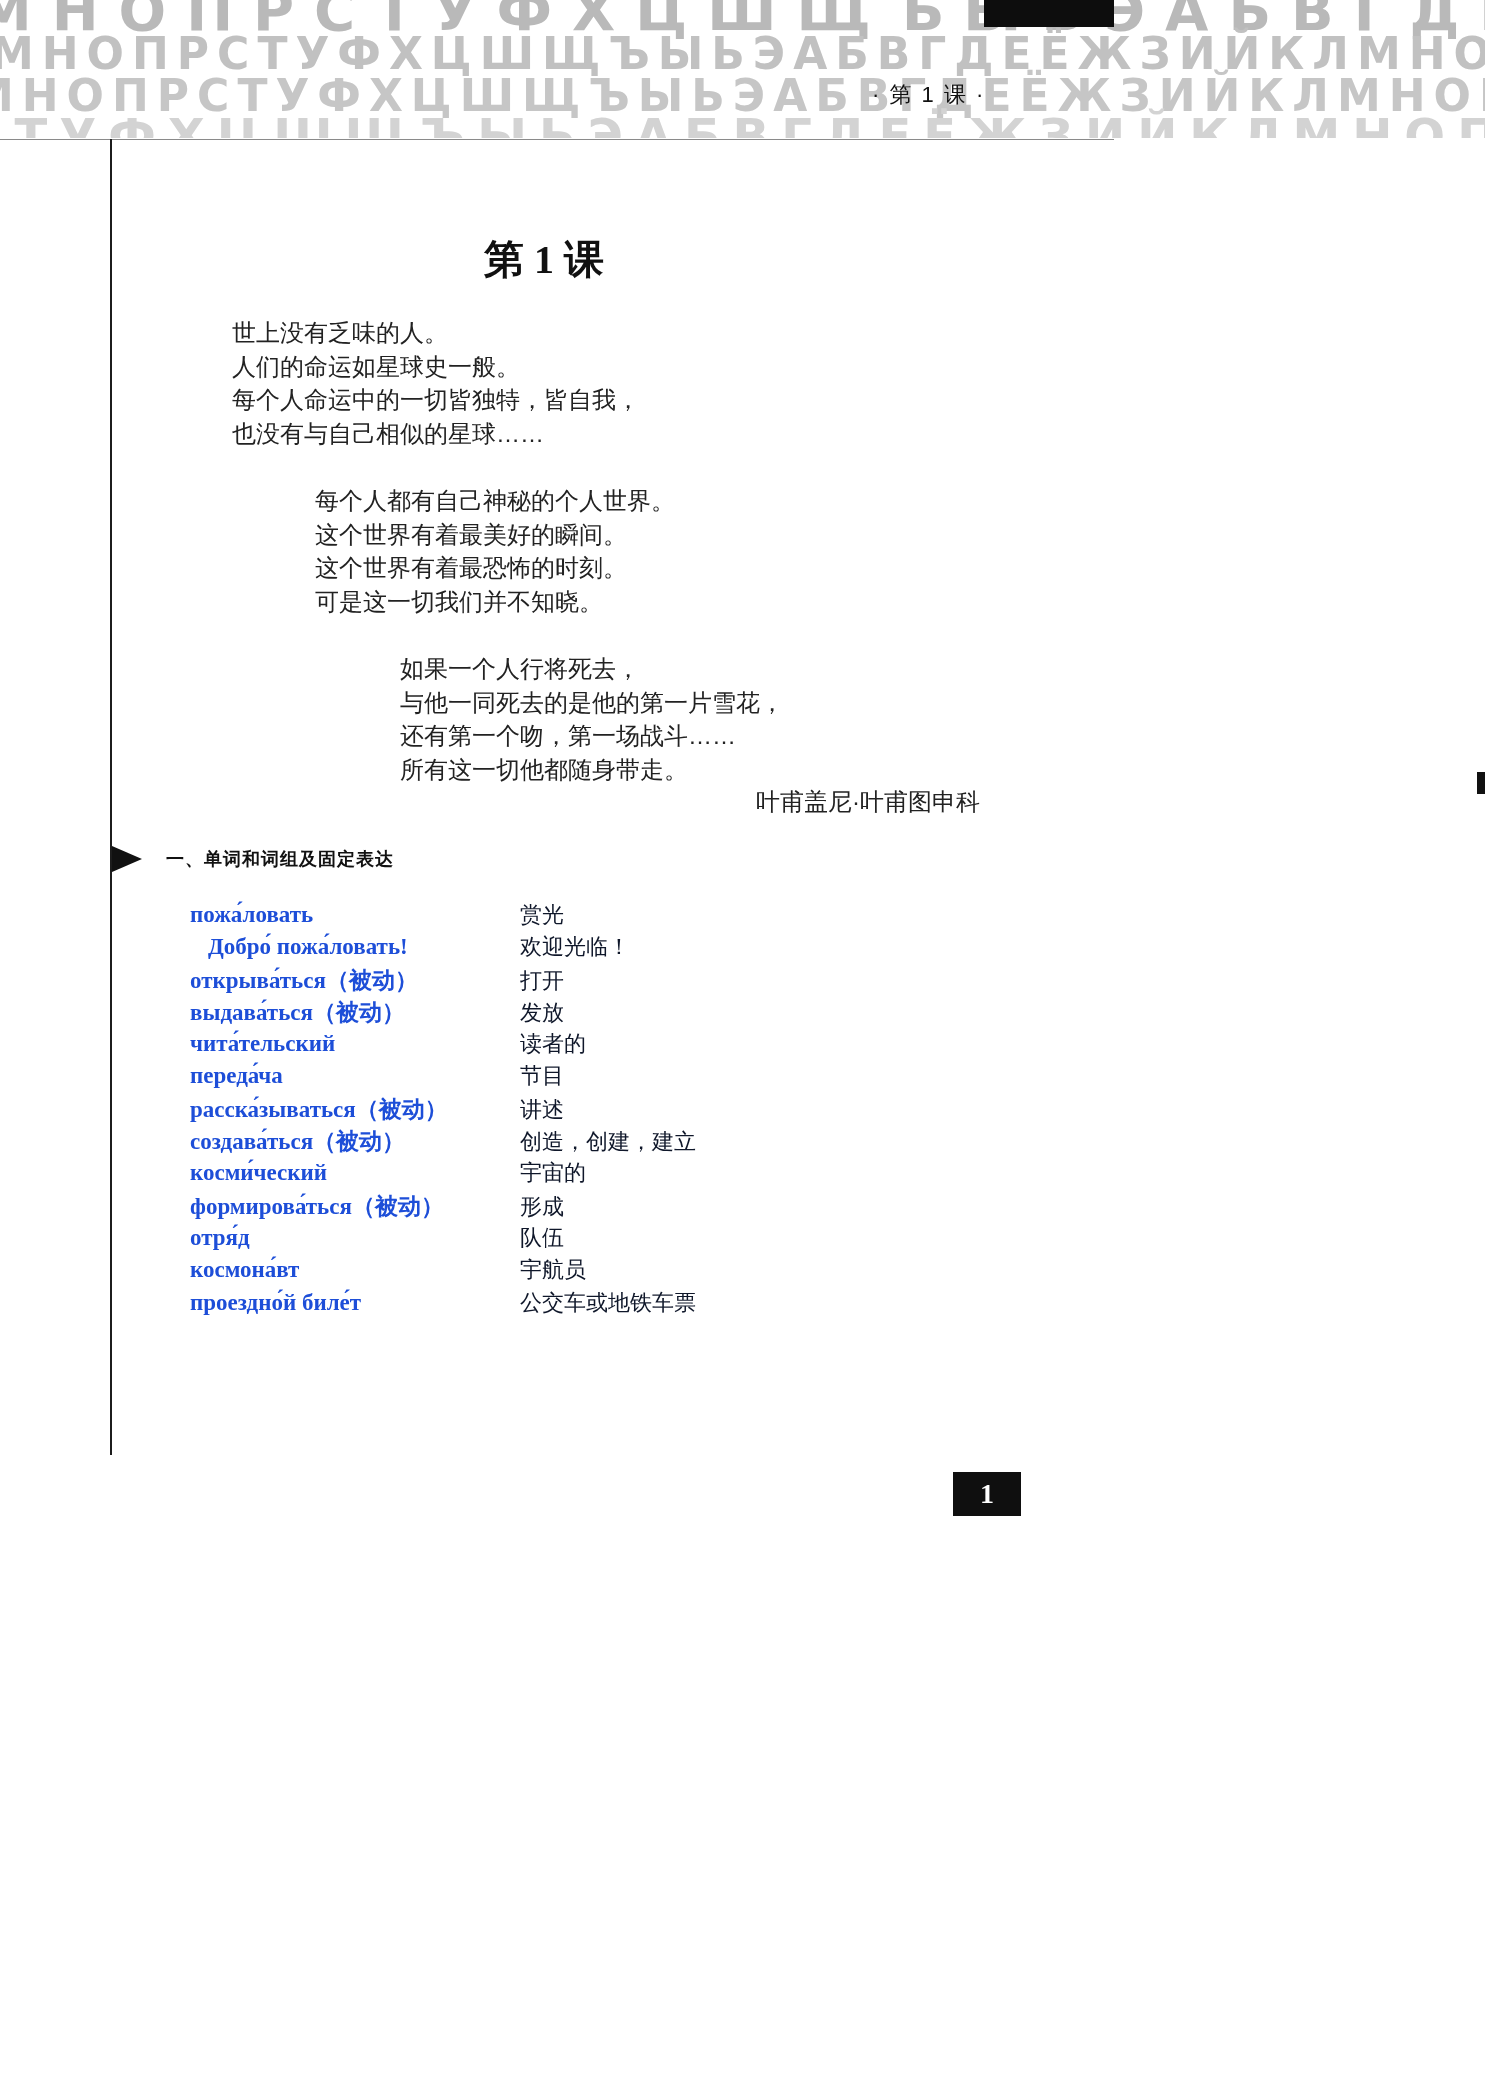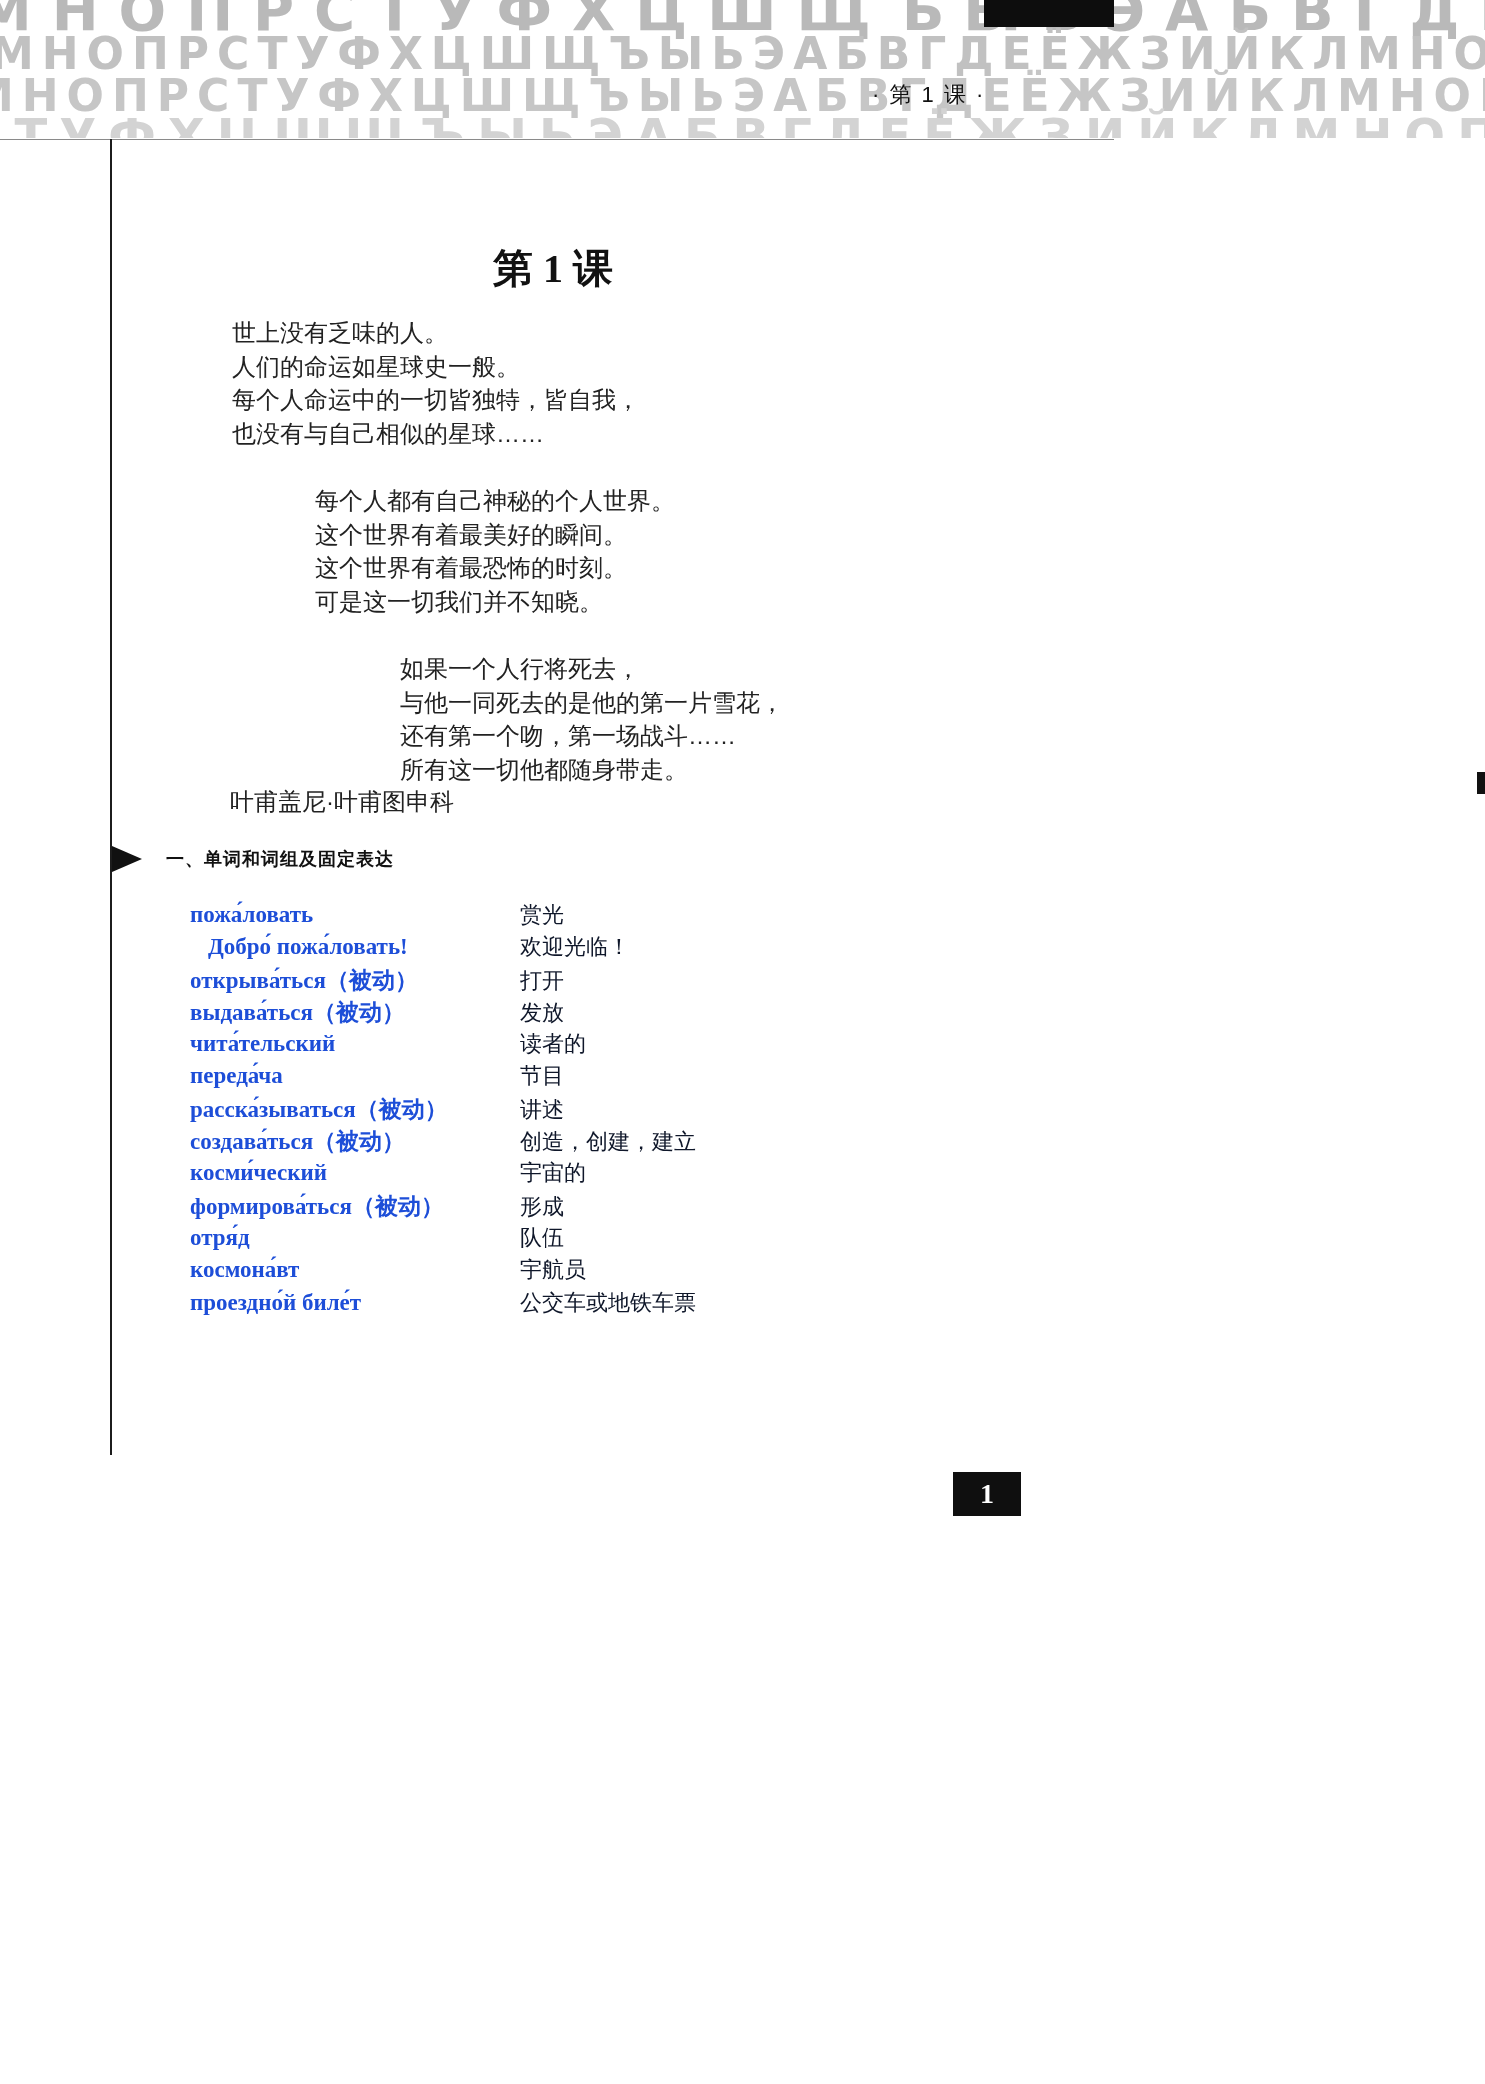--- a/index.html
+++ b/index.html
@@ -64,21 +64,21 @@
     width: 2px;
     height: 1316px;
     background: #1c1c1c;
   }
 
   
   .title {
     position: absolute;
     top: 228px; left: 0;
     width: 1080px;
-    margin: 13px;
+    margin: 4px;
     text-align: center;
     font-family: "Liberation Serif", serif;
     font-size: 40px;
     font-weight: bold;
     color: #111;
   }
 
   
   .stanza {
     position: absolute;
@@ -87,21 +87,21 @@
     color: #222;
     font-family: "Liberation Sans", sans-serif;
   }
   .stanza1 { top: 316px; left: 232px; }
   .stanza2 { top: 484px; left: 315px; }
   .stanza3 { top: 652px; left: 400px; }
   .attribution {
     position: absolute;
     top: 786px; left: 230px;
     width: 750px;
-    text-align: left;
+    text-align: right;
     font-size: 24px;
     color: #222;
   }
 
   
   .section-header {
     position: absolute;
     top: 846px; left: 112px;
     display: flex;
     align-items: center;

